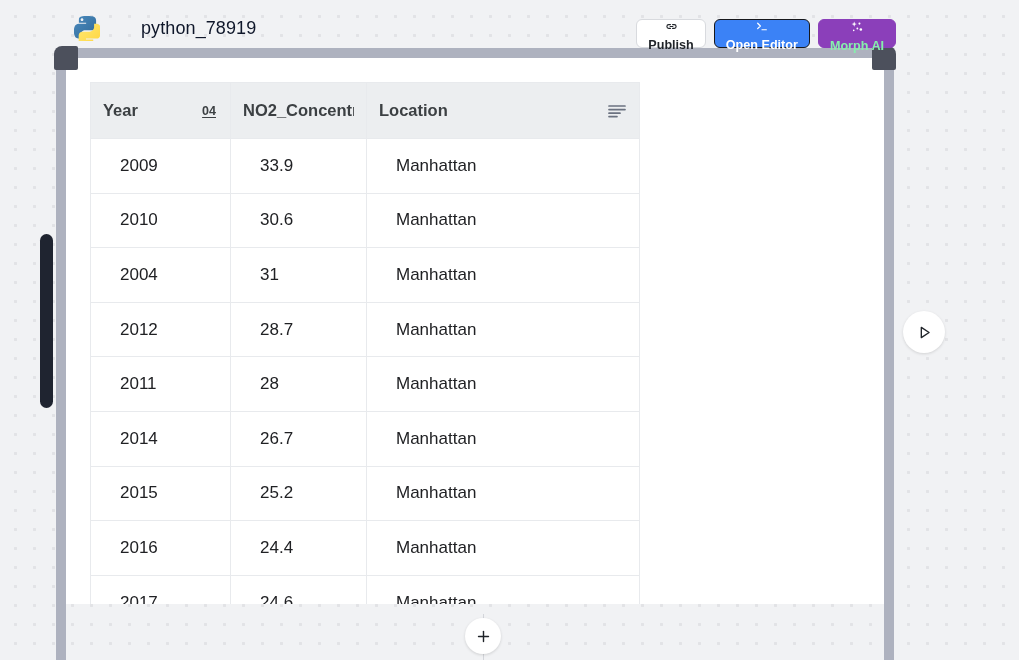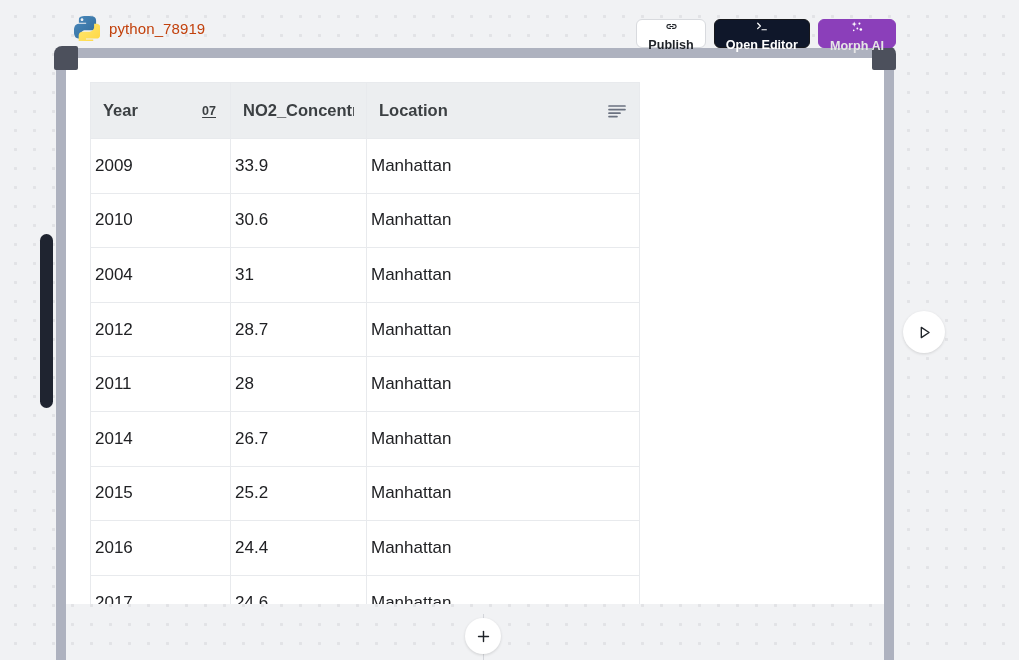--- a/index.html
+++ b/index.html
@@ -35,24 +35,25 @@
     left: 74px;
     top: 15px;
     display: flex;
     align-items: center;
     gap: 9px;
   }
 
   #py-logo { width: 26px; height: 26px; display: block; flex: none; }
 
   #project-title {
-    font-size: 15px;
-    color: #c2410c;
+    font-size: 18px;
+    color: #0f172a;
     letter-spacing: .1px;
     white-space: nowrap;
+    margin-left: 32px;
   }
 
   #actions {
     position: absolute;
     right: 123px;
     top: 19px;
     display: flex;
     align-items: center;
     gap: 8px;
   }
@@ -73,28 +74,28 @@
     flex-direction: column;
   }
   .btn svg { display: block; flex: none; }
 
   .btn-publish {
     background: #ffffff;
     border-color: #d8dade;
     color: #1f2328;
   }
   .btn-editor {
-    background: #0f172a;
+    background: #3b82f6;
     border-color: #17181c;
     color: #ffffff;
   }
   .btn-morph {
     background: #8b3fba;
     border-color: #8b3fba;
-    color: #e5e5e5;
+    color: #86efac;
   }
 
   
   #frame {
     position: absolute;
     left: 56px;
     top: 48px;
     width: 838px;
     height: 638px;
     z-index: 10;
@@ -155,21 +156,21 @@
     height: 56px;
     padding: 0 12px;
     font-size: 16.5px;
     font-weight: bold;
     color: #3c4043;
     position: relative;
   }
 
   #data-table tbody td {
     height: 54.6px;
-    padding: 0 4px;
+    padding: 0 29px;
     font-size: 17px;
     color: #202124;
     font-weight: normal;
   }
 
   .col-year { width: 140px; }
   .col-no2  { width: 136px; }
   .col-loc  { width: 273px; }
 
   .th-inner {
@@ -318,21 +319,21 @@
   <div class="handle br"></div>
 
   <div id="card">
     <div id="table-wrap">
       <table id="data-table">
         <thead>
           <tr>
             <th class="col-year">
               <div class="th-inner">
                 <span>Year</span>
-                <span class="badge-09">07</span>
+                <span class="badge-09">04</span>
               </div>
             </th>
             <th class="col-no2">
               <span class="th-text-clip">NO2_Concentr</span>
             </th>
             <th class="col-loc">
               <div class="th-inner">
                 <span>Location</span>
                 <svg id="sort-icon" width="20" height="16" viewBox="0 0 20 16" fill="none" stroke="#6b7280" stroke-width="1.7" stroke-linecap="round">
                   <path d="M2 3h16"></path>

